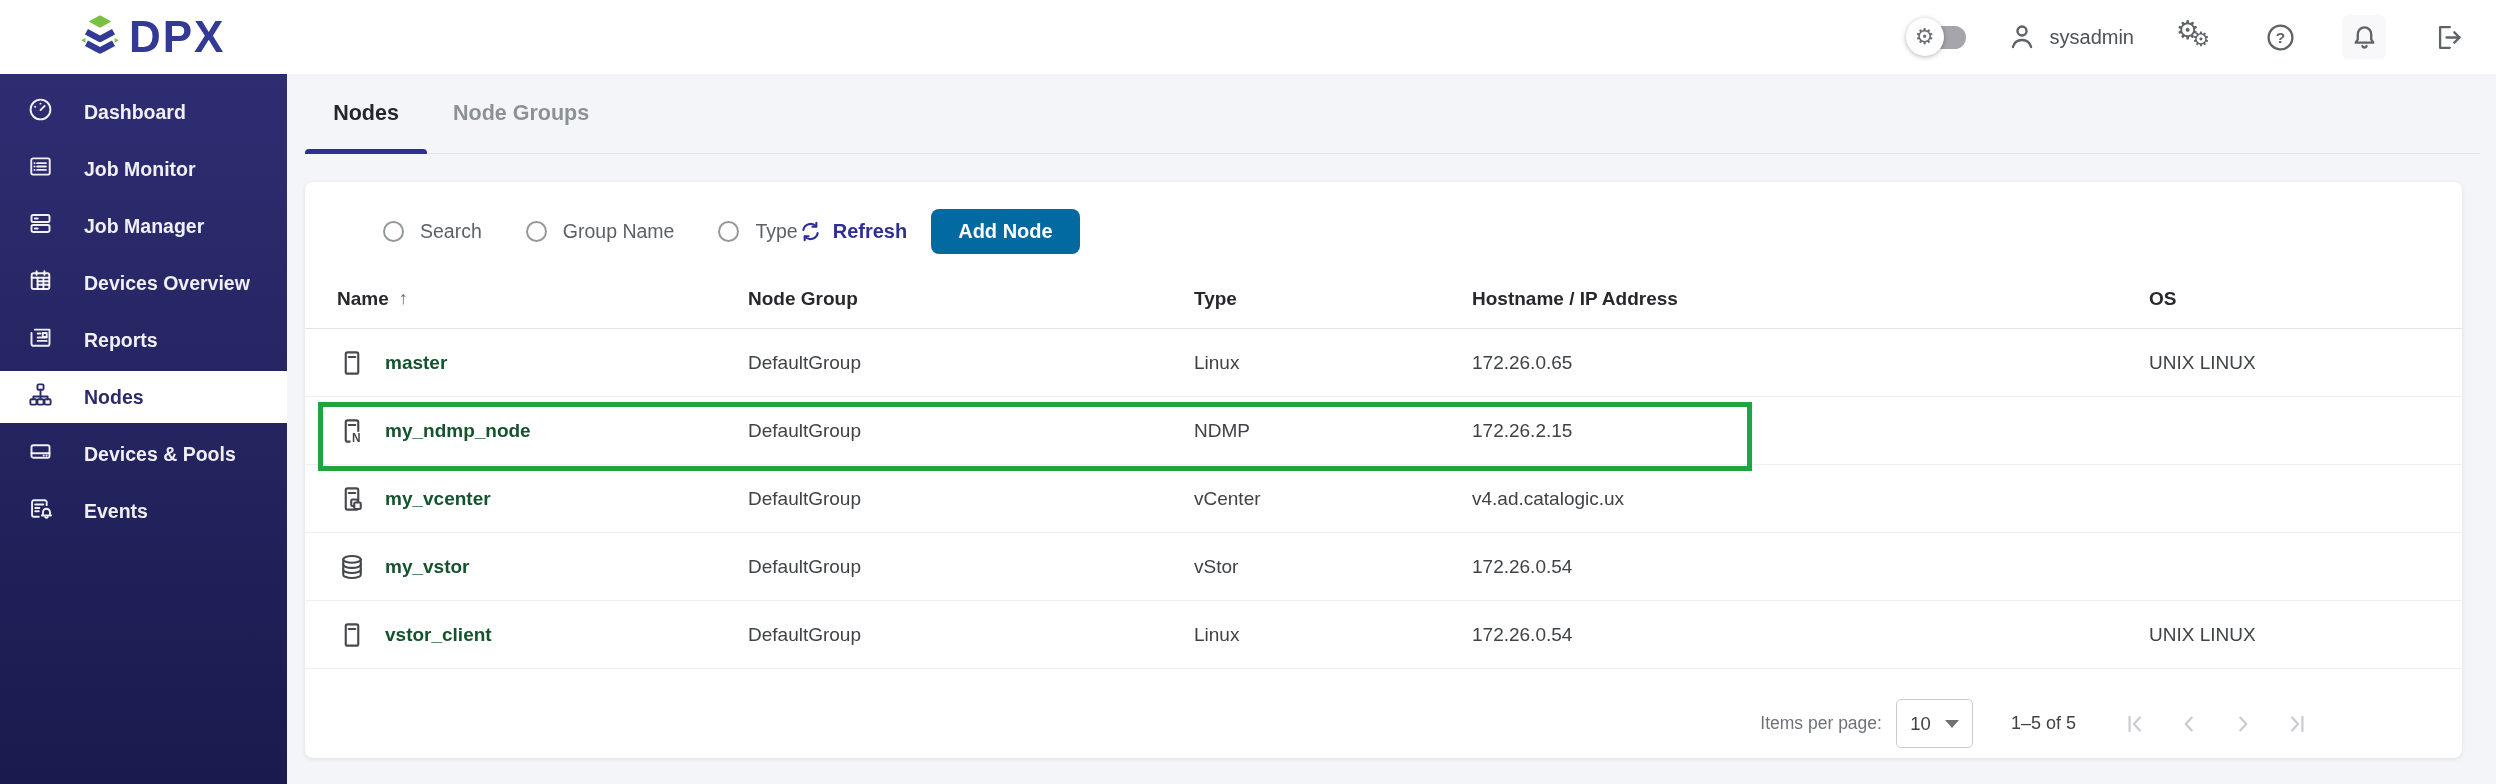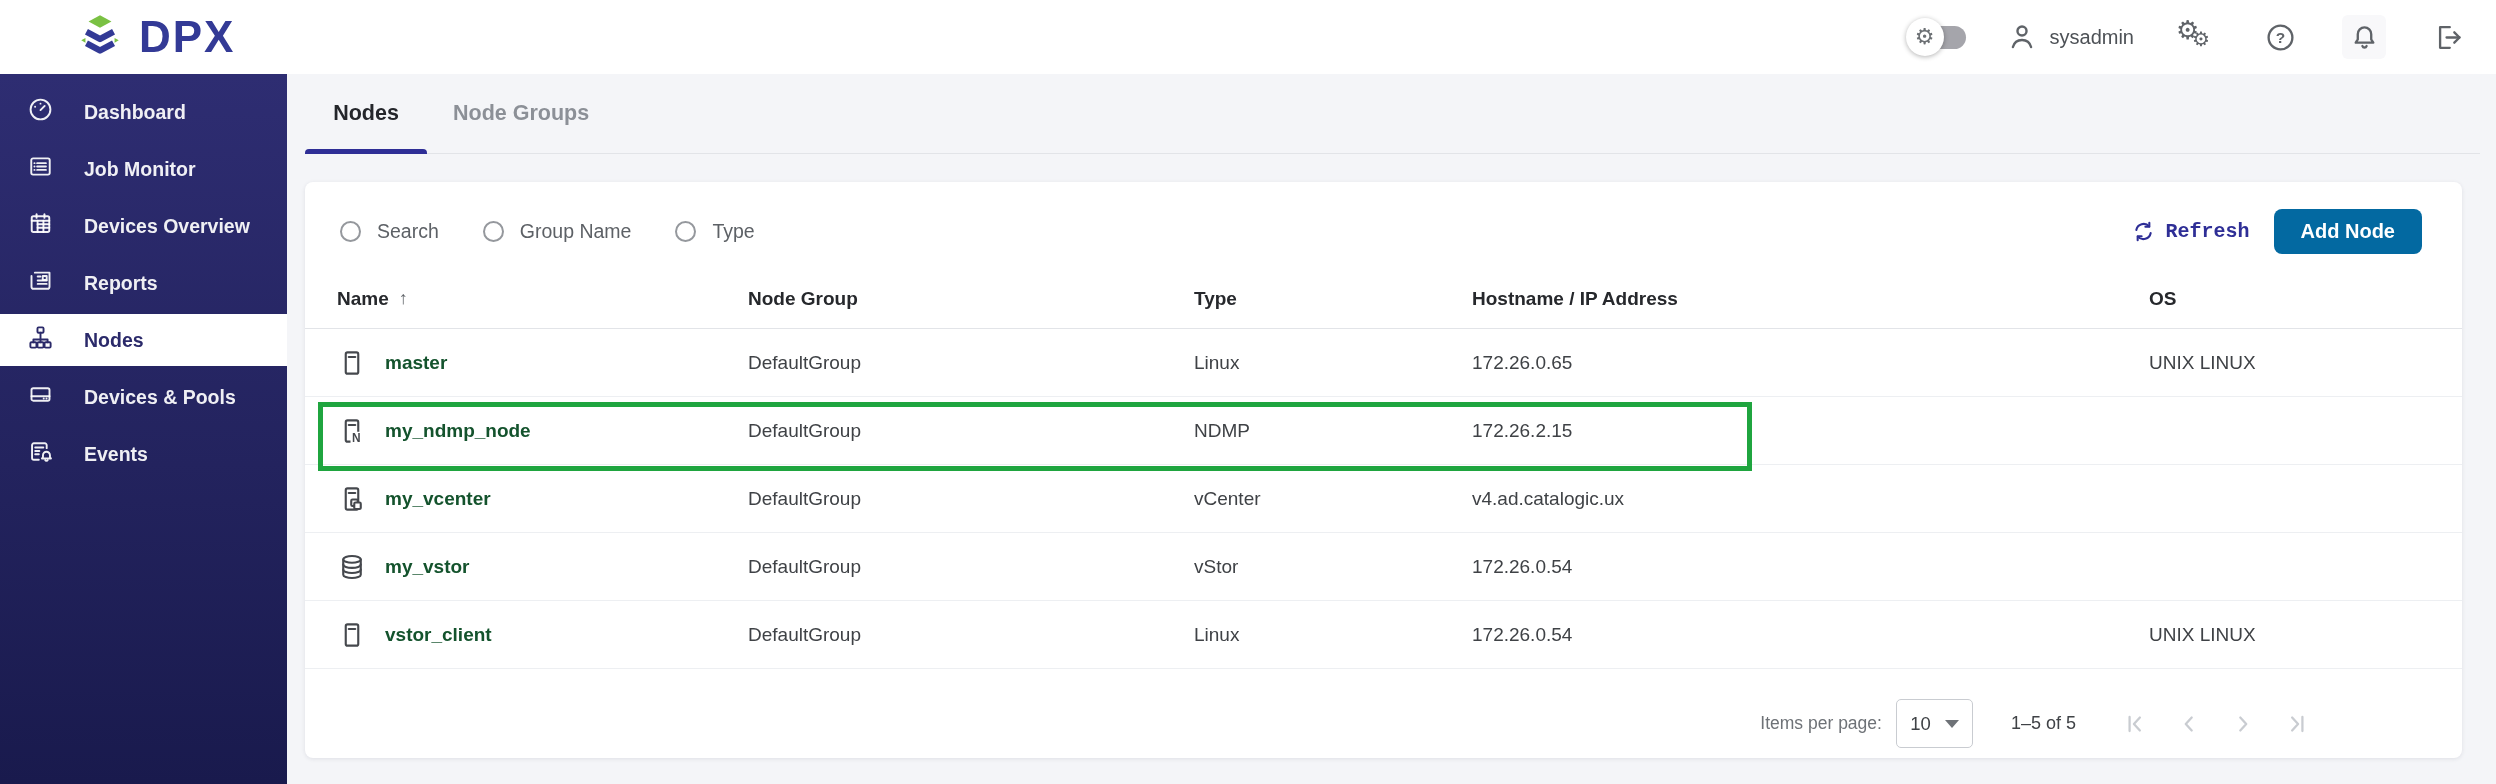--- a/index.html
+++ b/index.html
@@ -5,21 +5,21 @@
   * { margin:0; padding:0; box-sizing:border-box; }
   html,body { width:2496px; height:784px; overflow:hidden; }
   body { font-family:"Liberation Sans", sans-serif; background:#f4f5f8; }
 
   .stage { width:2496px; height:784px; display:grid;
            grid-template-rows:74px 710px; grid-template-columns:287px 2209px; }
 
   
   .topbar { grid-column:1 / 3; background:#ffffff; display:flex; align-items:center;
             justify-content:space-between; padding:0 26px 0 75px; position:relative; z-index:5; }
-  .logo { display:flex; align-items:center; gap:14px; }
+  .logo { display:flex; align-items:center; gap:4px; }
   .logo svg { width:50px; height:50px; }
   .logo-text { font-size:44px; font-weight:800; color:#333a96; letter-spacing:2px; }
 
   .topbar-right { display:flex; align-items:center; gap:40px; color:#5f6368; }
   .theme-toggle { position:relative; width:60px; height:34px; cursor:pointer; }
   .toggle-pill { position:absolute; right:0; top:6px; width:48px; height:23px; background:#a5a5ab; border-radius:12px; }
   .toggle-knob { position:absolute; left:0; top:-2px; width:38px; height:38px; background:#ffffff;
                  border-radius:50%; box-shadow:0 1px 5px rgba(0,0,0,.3); display:flex;
                  align-items:center; justify-content:center; font-size:22px; color:#6c7074; }
   .user-chip { display:flex; align-items:center; gap:12px; cursor:pointer; }
@@ -50,29 +50,29 @@
          font-size:21.5px; font-weight:600; color:#8c9097; cursor:pointer; position:relative; }
   .tab.active { color:#24262b; font-weight:700; }
   .tab.active::after { content:""; position:absolute; left:0; right:0; bottom:-1px; height:5px;
                        background:#2e2e96; border-radius:4px 4px 0 0; }
 
   .panel { margin:28px 17px 0 18px; width:2157px; height:576px; background:#ffffff;
            border-radius:8px; box-shadow:0 1px 4px rgba(40,40,70,.10); display:flex;
            flex-direction:column; }
 
   
-  .toolbar { height:87px; display:flex; align-items:center; justify-content:space-between;
-             padding:12px 40px 0 35px; }
+  .toolbar { height:87px; display:flex; align-items:center; 
+             padding:12px 40px 0 35px;margin-left:43px; }
   .radios { display:flex; align-items:center; gap:44px; }
   .radio { display:flex; align-items:center; gap:16px; cursor:pointer; }
   .radio-circle { width:21px; height:21px; border:2px solid #95989d; border-radius:50%; }
   .radio-label { font-size:19.5px; color:#5d6166; }
   .toolbar-actions { display:flex; align-items:center; }
   .refresh-btn { display:flex; align-items:center; gap:10px; background:none; border:none;
-                 color:#2e2e96; font-family:Liberation Mono, monospace; font-size:20px; font-weight:700; cursor:pointer; }
+                 color:#2e2e96; font-family:Liberation Sans, sans-serif; font-size:20px; font-weight:700; cursor:pointer; }
   .refresh-btn svg { width:25px; height:25px; }
   .add-node-btn { margin-left:24px; height:45px; padding:8px 27px; background:#0369a1; color:#ffffff;
                   border:none; border-radius:8px; font-family:inherit; font-size:20px;
                   font-weight:700; cursor:pointer; }
 
   
   .thead, .trow { display:grid; grid-template-columns:411px 446px 278px 677px 1fr;
                   align-items:center; padding-left:32px; }
   .thead { height:60px; border-bottom:1px solid #e2e4e8; font-size:19px; font-weight:700; color:#26282c; }
   .th { display:flex; align-items:center; gap:10px; }
@@ -175,20 +175,29 @@
               <line x1="9" y1="12" x2="16.8" y2="12"></line>
               <line x1="9" y1="15" x2="16.8" y2="15"></line>
               <line x1="6.6" y1="9" x2="6.7" y2="9"></line>
               <line x1="6.6" y1="12" x2="6.7" y2="12"></line>
               <line x1="6.6" y1="15" x2="6.7" y2="15"></line>
             </svg></span>
           <span>Job Monitor</span>
         </div>
         <div class="side-item">
           <span class="side-icon"><svg viewBox="0 0 24 24" fill="none" stroke="currentColor" stroke-width="1.7" stroke-linecap="round" stroke-linejoin="round">
+              <rect x="4" y="4.5" width="16" height="6.2" rx="1.4"></rect>
+              <rect x="4" y="13.3" width="16" height="6.2" rx="1.4"></rect>
+              <line x1="7" y1="7.6" x2="9.5" y2="7.6"></line>
+              <line x1="7" y1="16.4" x2="9.5" y2="16.4"></line>
+            </svg></span>
+          <span>Job Manager</span>
+        </div>
+        <div class="side-item">
+          <span class="side-icon"><svg viewBox="0 0 24 24" fill="none" stroke="currentColor" stroke-width="1.7" stroke-linecap="round" stroke-linejoin="round">
               <rect x="4.2" y="5.5" width="15.6" height="14" rx="1.5"></rect>
               <line x1="4.2" y1="9.6" x2="19.8" y2="9.6"></line>
               <line x1="8.5" y1="3.8" x2="8.5" y2="7"></line>
               <line x1="15.5" y1="3.8" x2="15.5" y2="7"></line>
               <line x1="9.4" y1="12.6" x2="19.8" y2="12.6"></line>
               <line x1="9.4" y1="15.8" x2="19.8" y2="15.8"></line>
               <line x1="9.4" y1="9.6" x2="9.4" y2="19.5"></line>
               <line x1="14.6" y1="9.6" x2="14.6" y2="19.5"></line>
             </svg></span>
           <span>Devices Overview</span>

